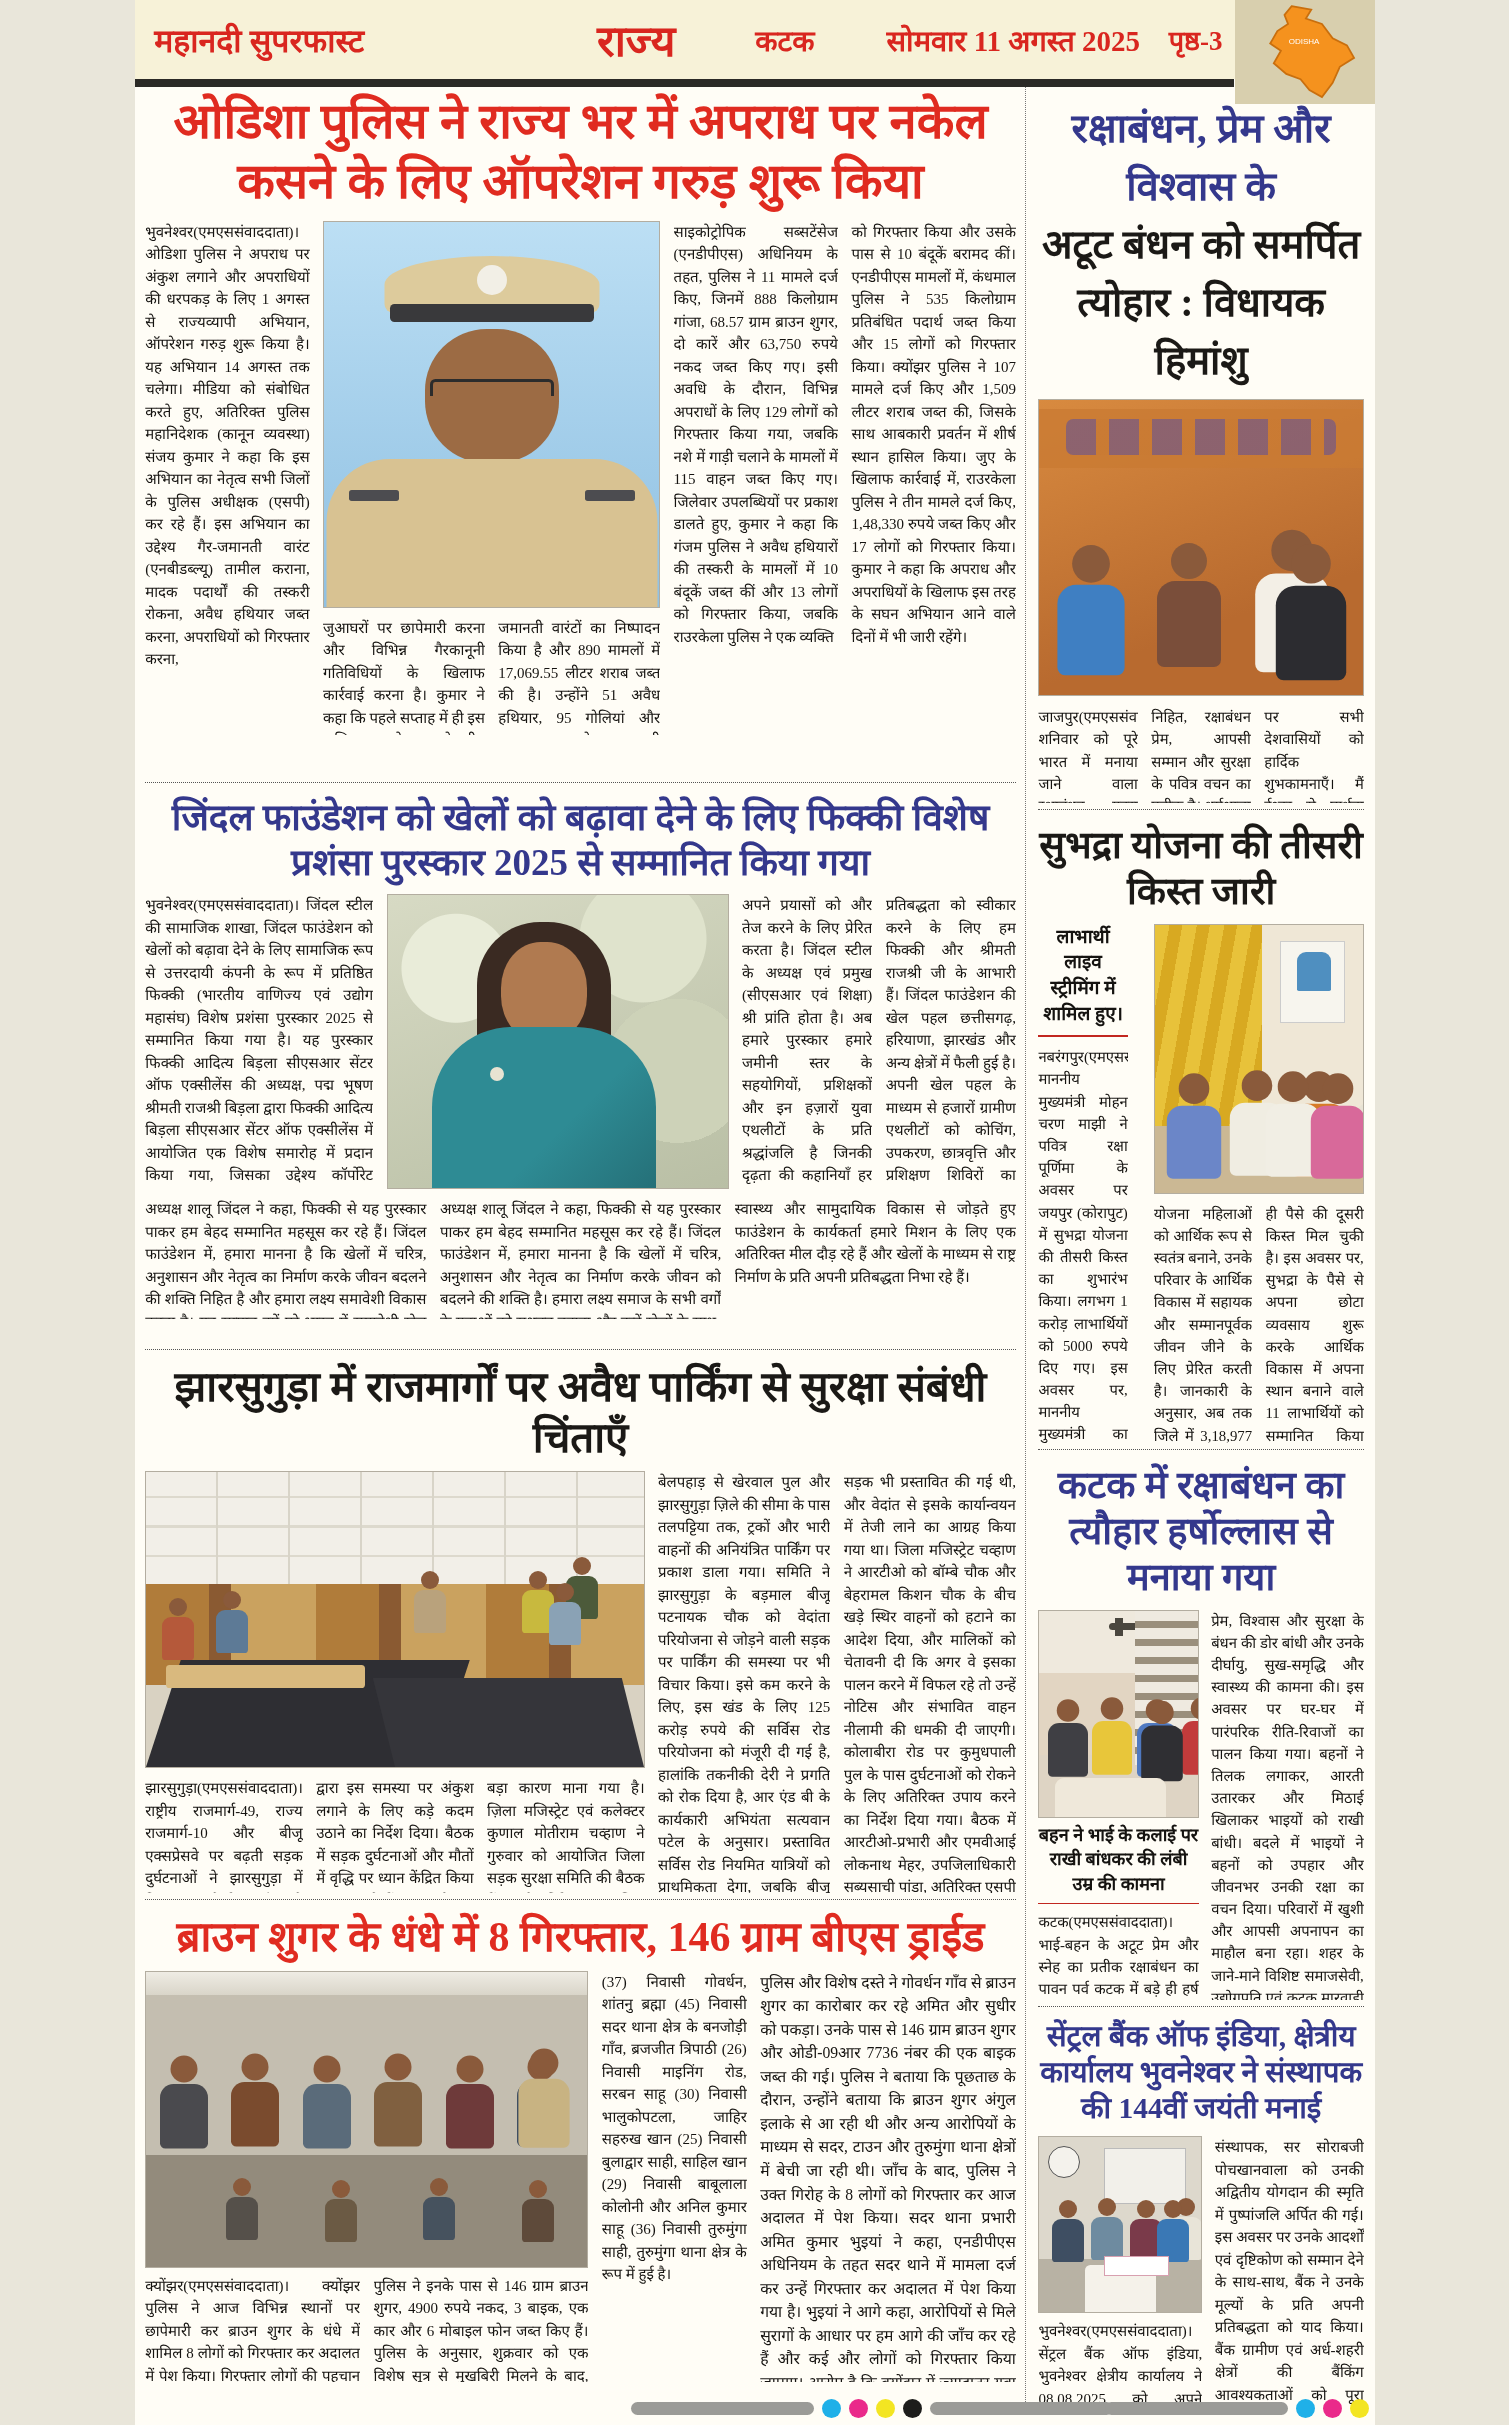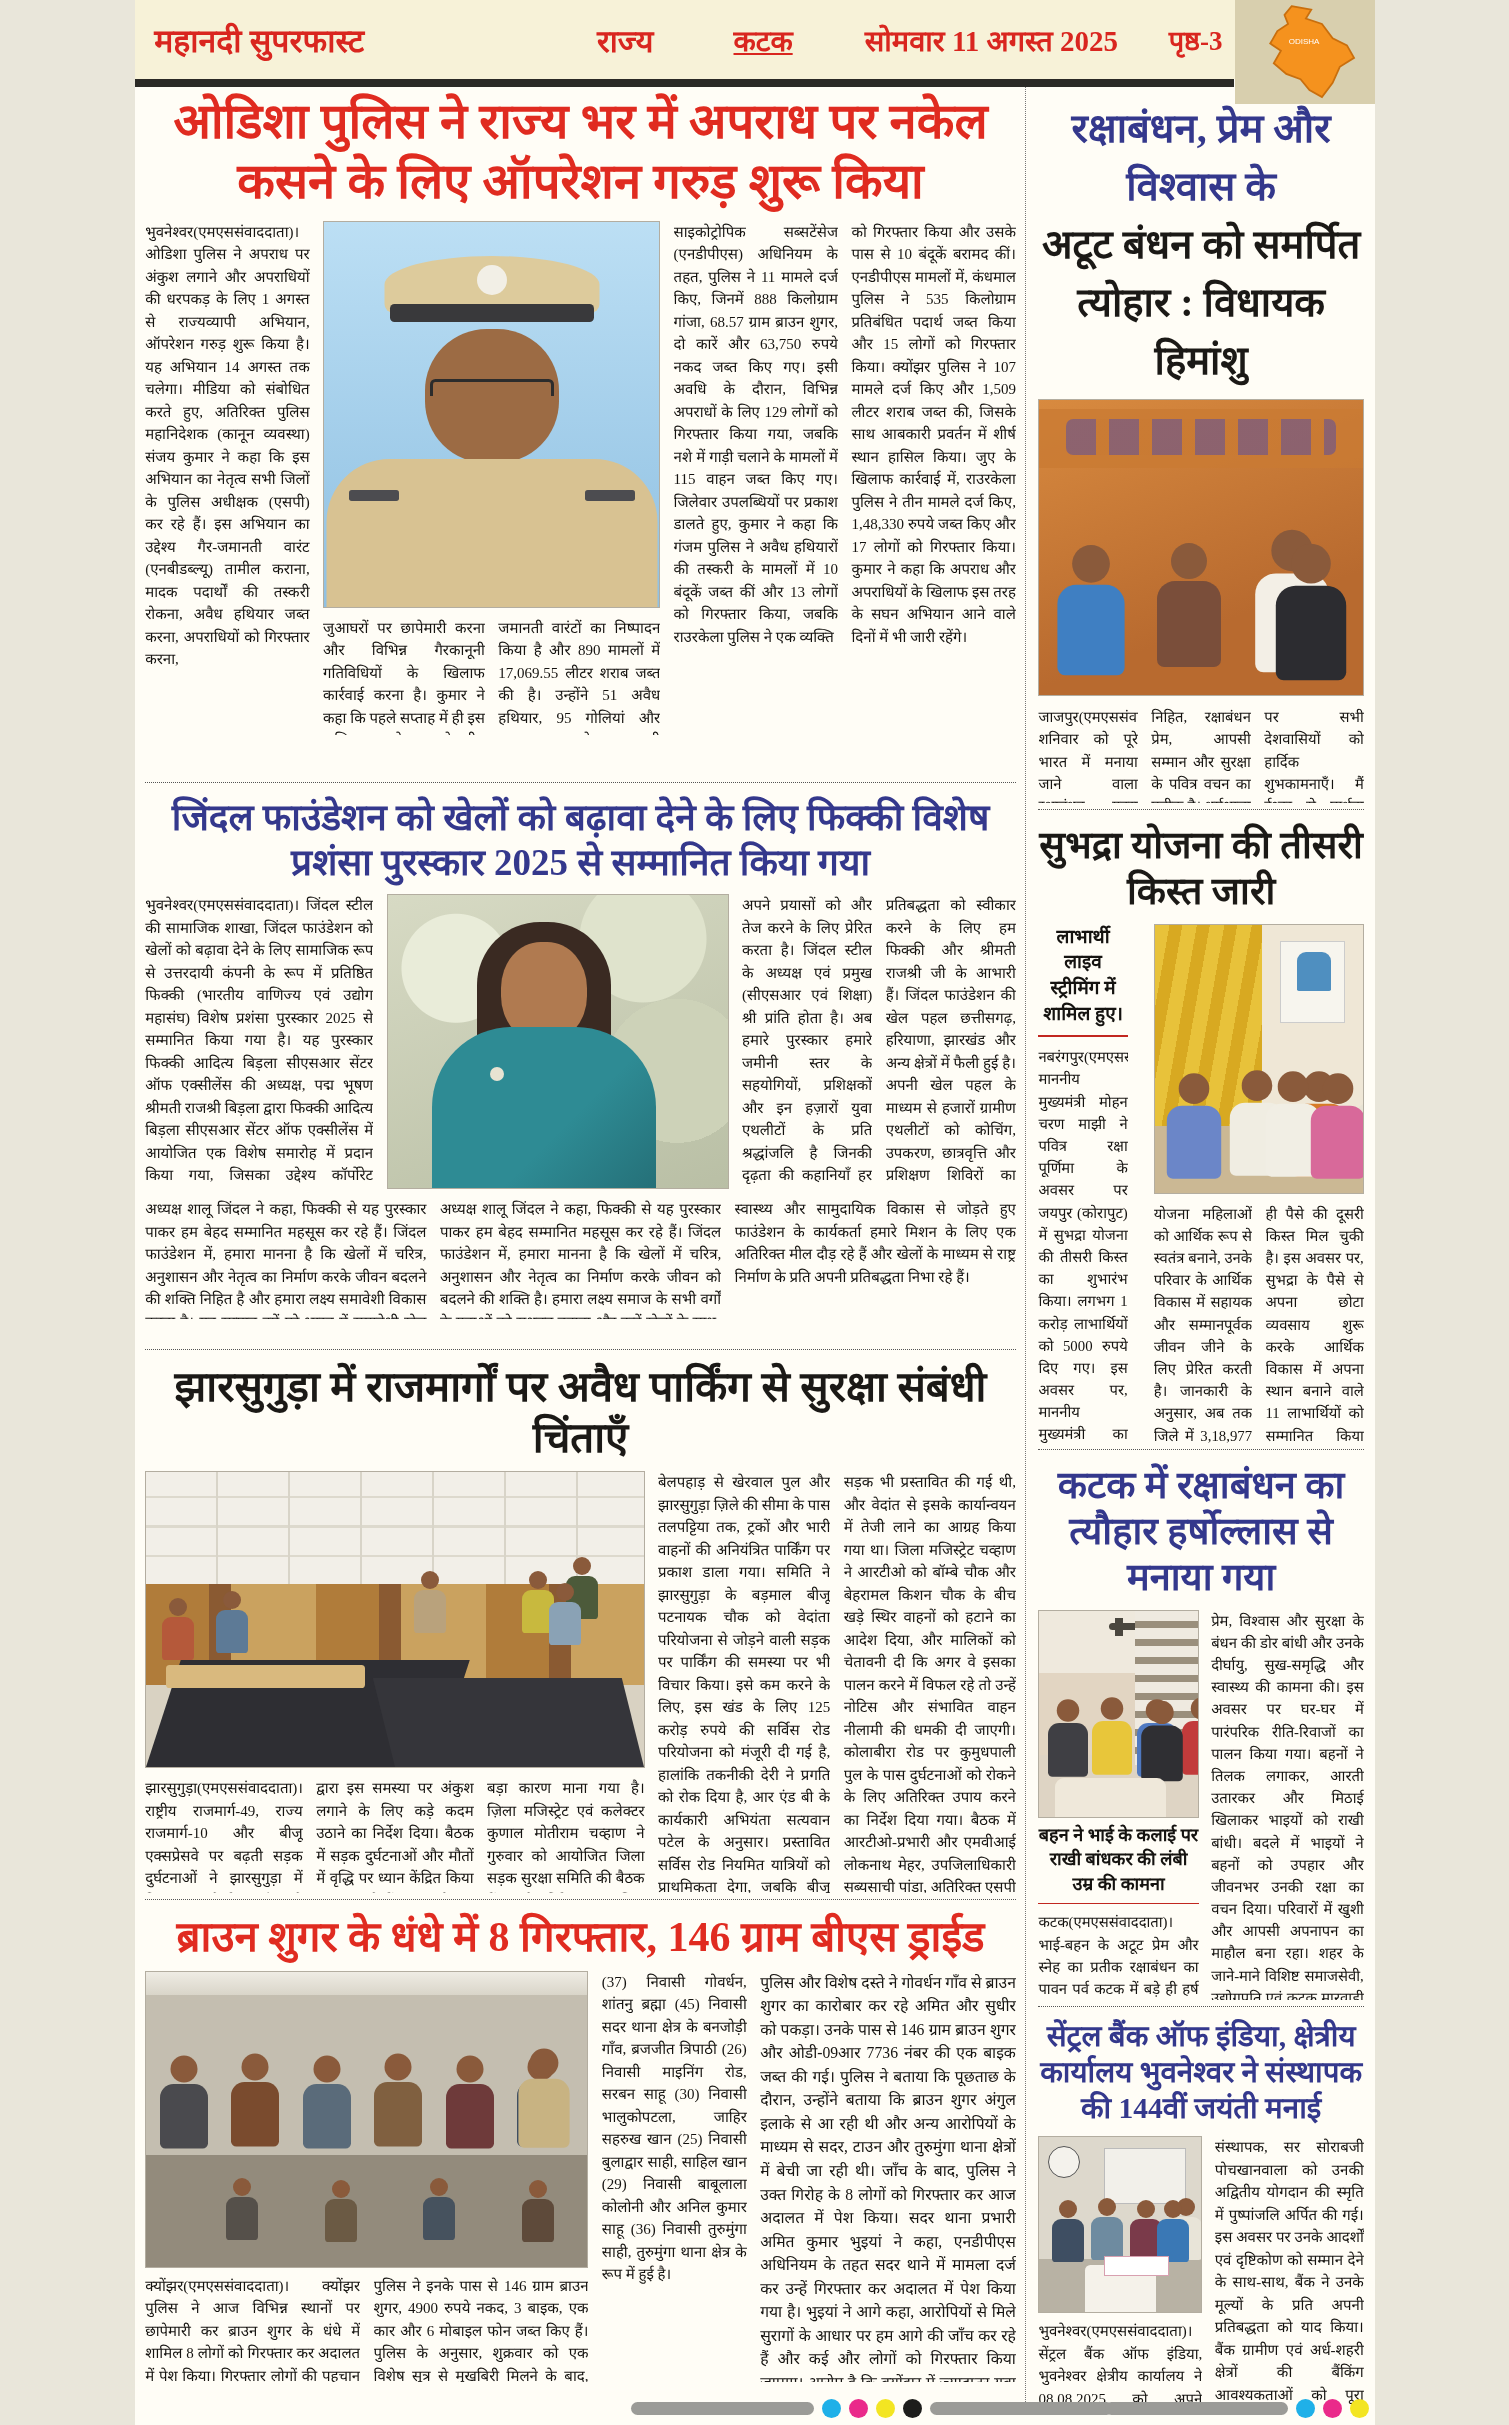--- a/index.html
+++ b/index.html
@@ -2,22 +2,22 @@
 <html style="font-size:14.3px"><head>
 <meta charset="utf-8">
 <style>
   html,body{margin:0;padding:0;background:#e9e6da;}
   .page{position:relative;width:1240px;height:2426px;margin:0 auto;background:#fffdf6;
         font-family:"Liberation Serif","DejaVu Serif",serif;color:#151310;overflow:hidden;}
   
   .masthead{position:relative;height:79px;background:#f7f2d8;display:flex;align-items:center;
             padding:0 152px 0 19.7px;box-sizing:border-box;}
   .mh-paper{font-size:32px;font-weight:700;color:#d9261f;}
-  .mh-section{font-size:31px;font-weight:700;color:#d9261f;margin-left:233px;}
-  .mh-city{font-size:29px;font-weight:700;color:#d9261f;margin-left:80px;text-decoration:underline;}
+  .mh-section{font-size:43px;font-weight:700;color:#d9261f;margin-left:233px;}
+  .mh-city{font-size:29px;font-weight:700;color:#d9261f;margin-left:80px;}
   .mh-date{font-size:29px;font-weight:700;color:#d9261f;margin-left:72px;}
   .mh-page{font-size:27px;font-weight:700;color:#d9261f;margin-left:auto;}
   .mh-rule{height:8px;background:#2b2a26;margin-right:141px;}
   .map-box{position:absolute;top:0;right:0;width:140px;height:104px;background:#d8cfae;z-index:5;
            display:flex;align-items:center;justify-content:center;}
   
   .main{display:flex;align-items:stretch;}
   .lcol{width:978px;box-sizing:border-box;padding:0 9px 0 10.7px;}
   .rcol{flex:1;box-sizing:border-box;border-left:1.8px dotted #777;padding:0 10.7px 0 12.5px;}
   .hsep{border-top:1.8px dotted #555;margin:6.3px 0;}

